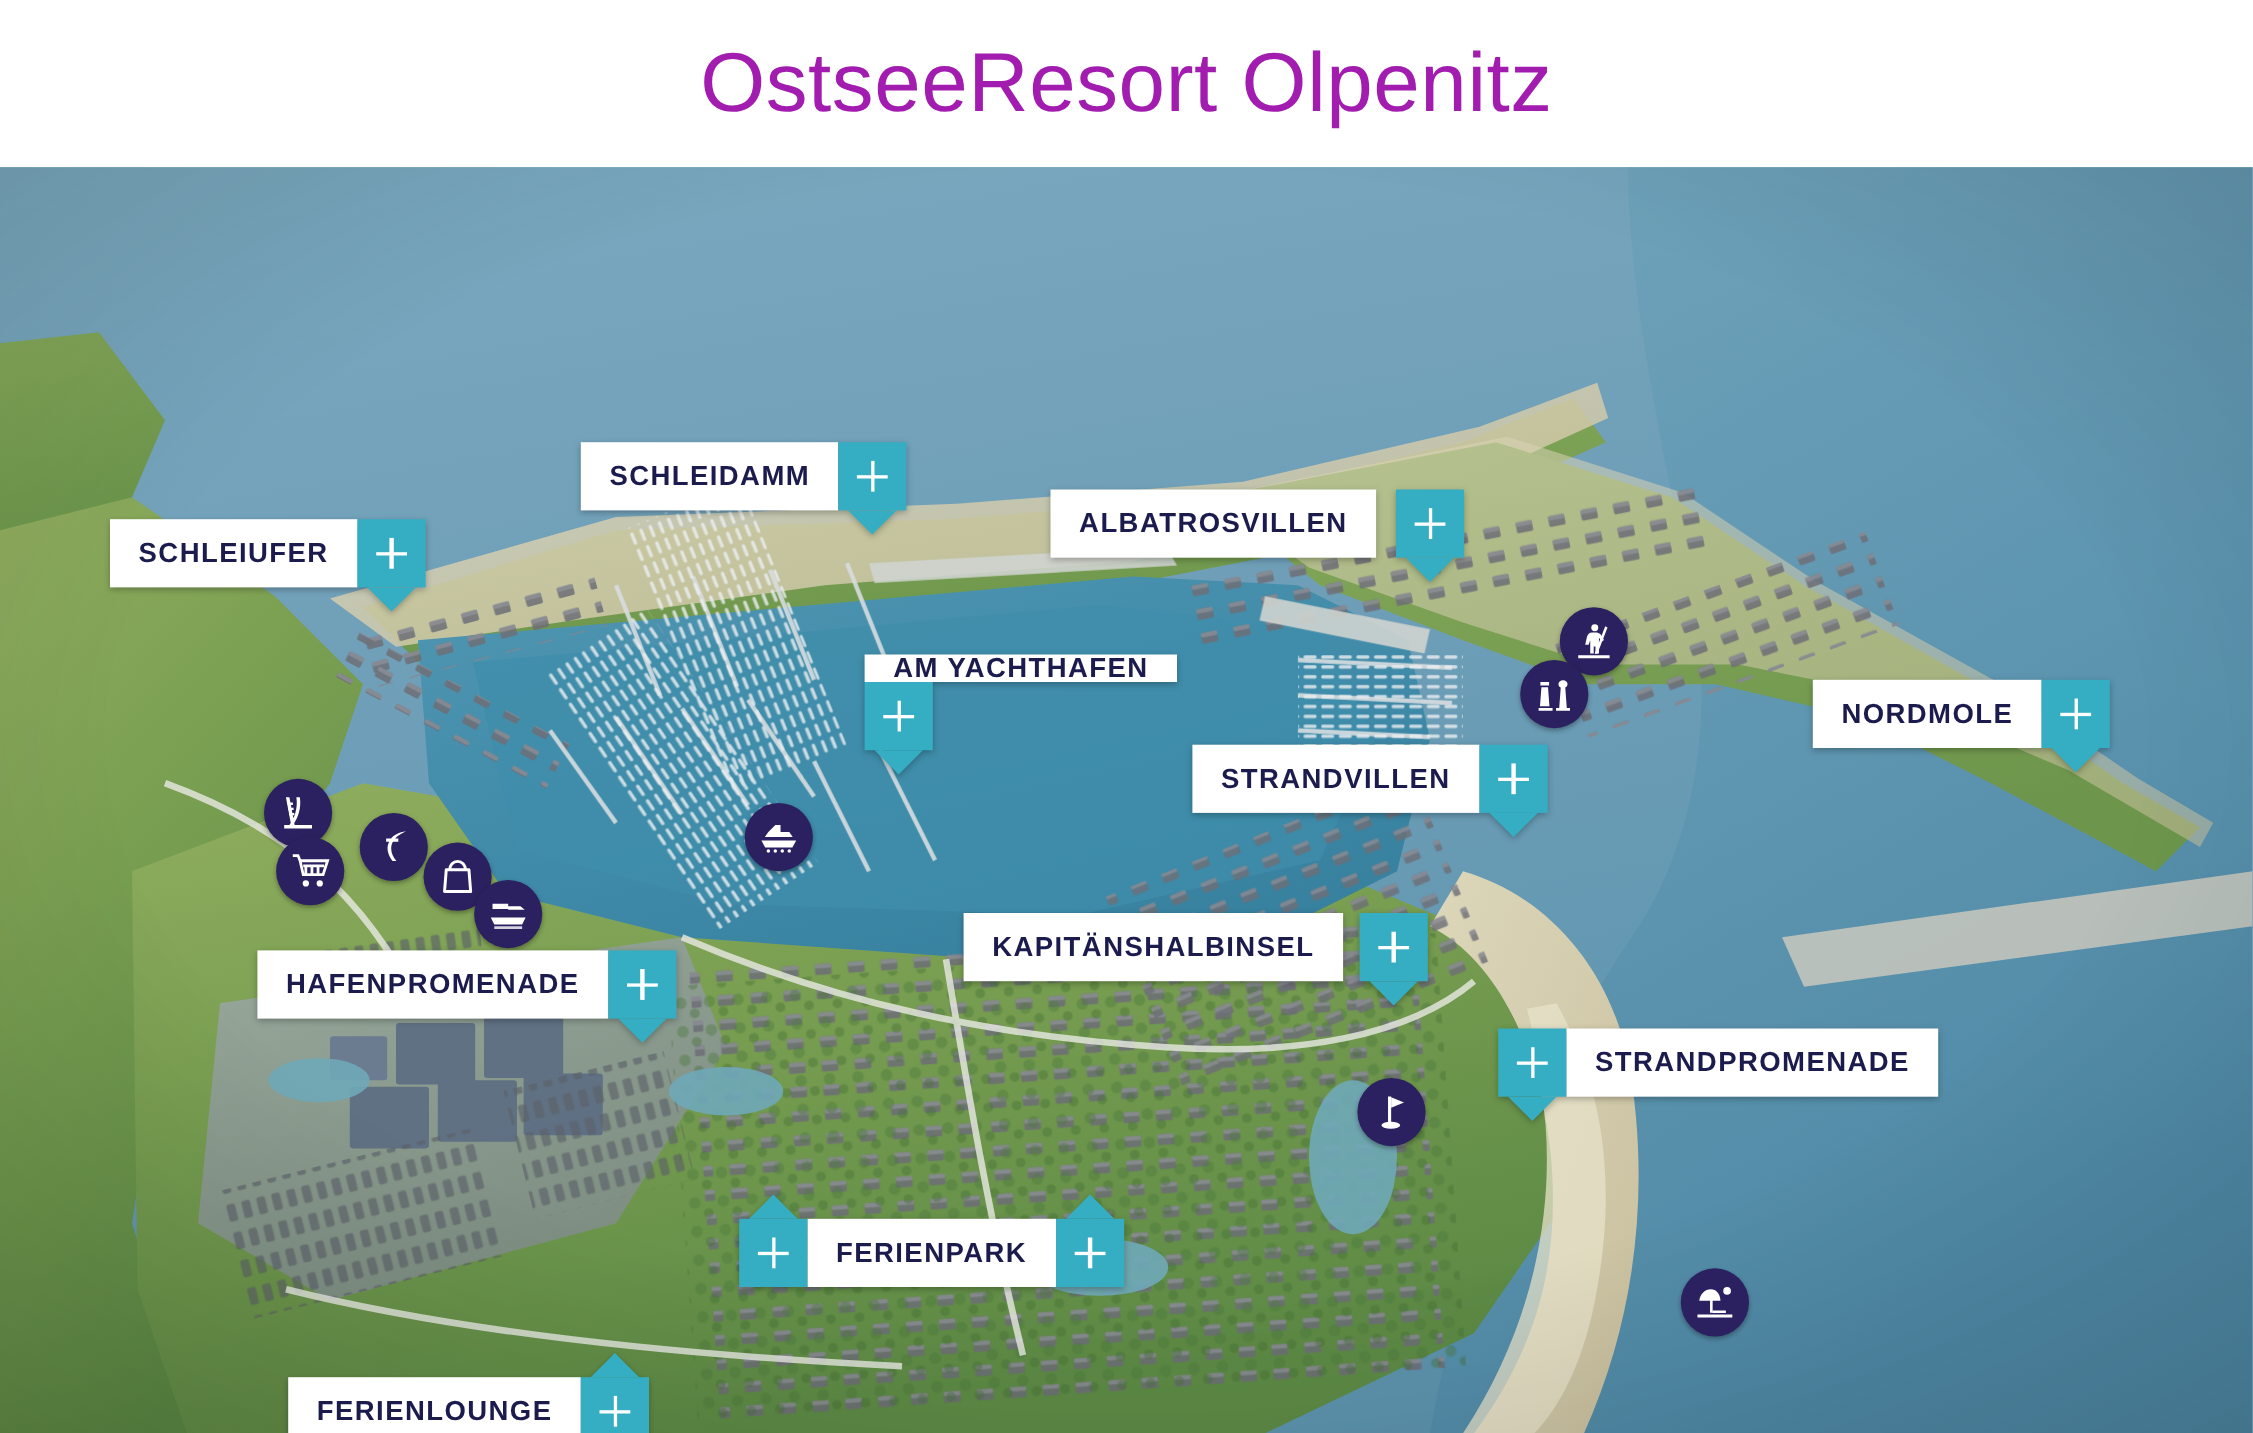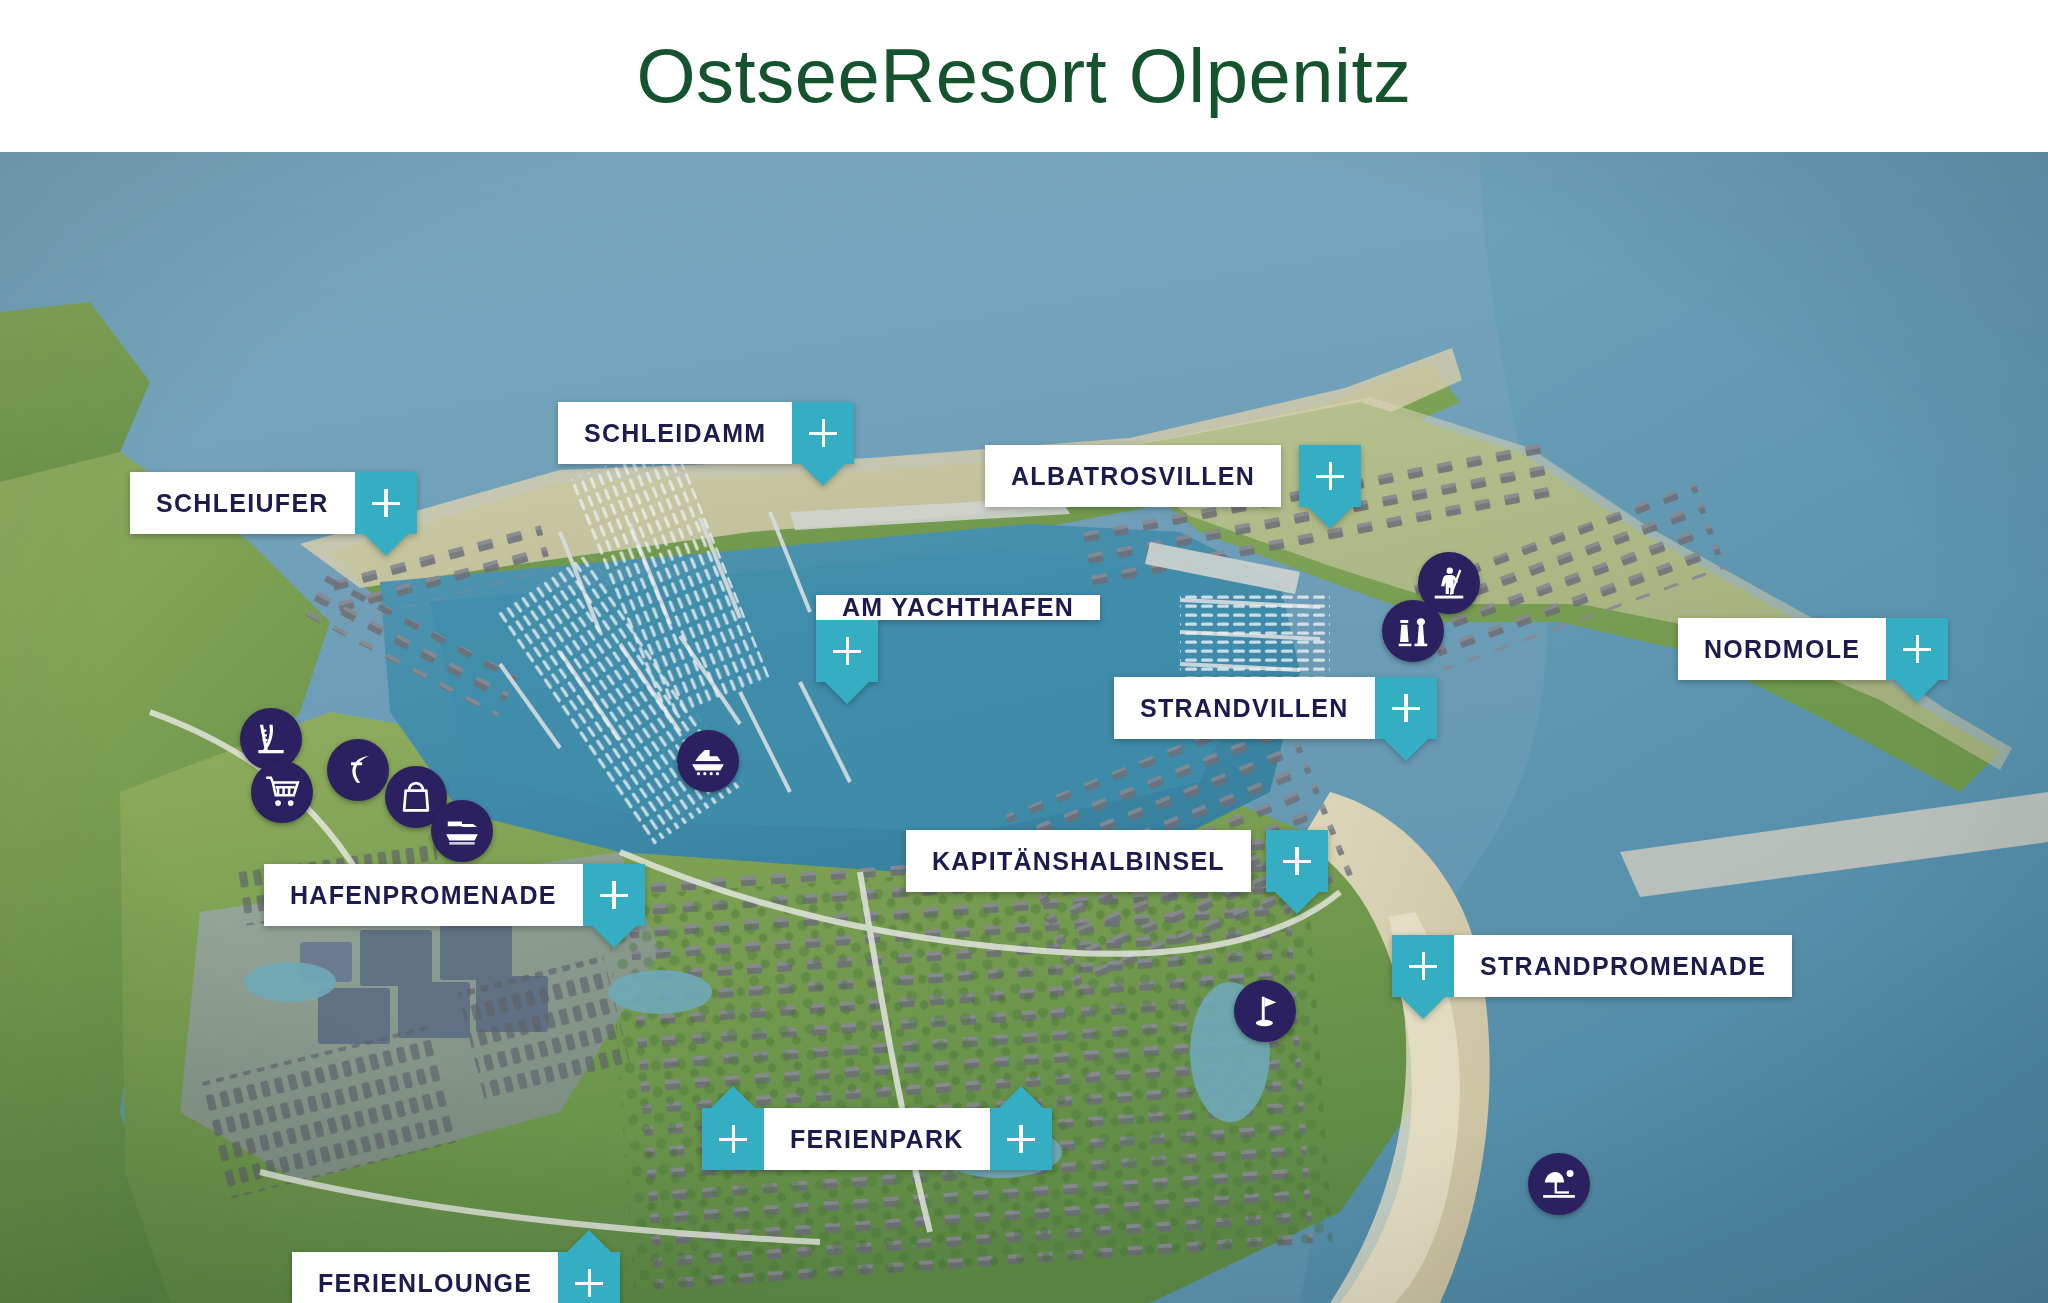--- a/index.html
+++ b/index.html
@@ -3,30 +3,30 @@
 <meta charset="utf-8">
 <style>
   html,body{margin:0;padding:0;background:#ffffff;}
   body{width:2048px;height:1303px;font-family:"Liberation Sans",sans-serif;overflow:hidden;}
 
   #page{position:relative;width:2048px;height:1303px;background:#fff;}
 
   
   #title-bar{position:absolute;left:0;top:0;width:2048px;height:150px;
              display:flex;align-items:center;justify-content:center;background:#fff;}
-  #page-title{font-size:76px;font-weight:400;color:#14532d;letter-spacing:0.5px;
+  #page-title{font-size:76px;font-weight:400;color:#a21caf;letter-spacing:0.5px;
               font-family:"Liberation Sans",sans-serif;white-space:nowrap;}
 
   
   #map{position:absolute;left:0;top:152px;width:2048px;height:1151px;overflow:hidden;background:#6a9cb5;}
   #map-svg{position:absolute;left:0;top:0;width:2048px;height:1151px;}
 
   
   .poi-label{position:absolute;display:flex;align-items:stretch;height:62px;
-             filter:drop-shadow(0 2px 3px rgba(0,0,0,.28));margin-left:30px;}
+             filter:drop-shadow(0 2px 3px rgba(0,0,0,.28));}
   .poi-label .box{background:#ffffff;display:flex;align-items:center;justify-content:center;
                   padding:0 26px;height:62px;box-sizing:border-box;}
   .poi-label .txt{color:#1b1b4d;font-size:25px;font-weight:700;letter-spacing:1.3px;
                   white-space:nowrap;line-height:1;font-family:"Liberation Sans",sans-serif;}
   .plus{position:relative;width:62px;height:62px;background:#35aec3;flex:0 0 62px;}
   .plus .bar-h,.plus .bar-v{position:absolute;background:#fff;}
   .plus .bar-h{left:17px;top:29.5px;width:28px;height:3.5px;}
   .plus .bar-v{left:29.5px;top:17px;width:3.5px;height:28px;}
   
   .plus.tail-down::after{content:"";position:absolute;left:50%;top:62px;transform:translateX(-50%);

